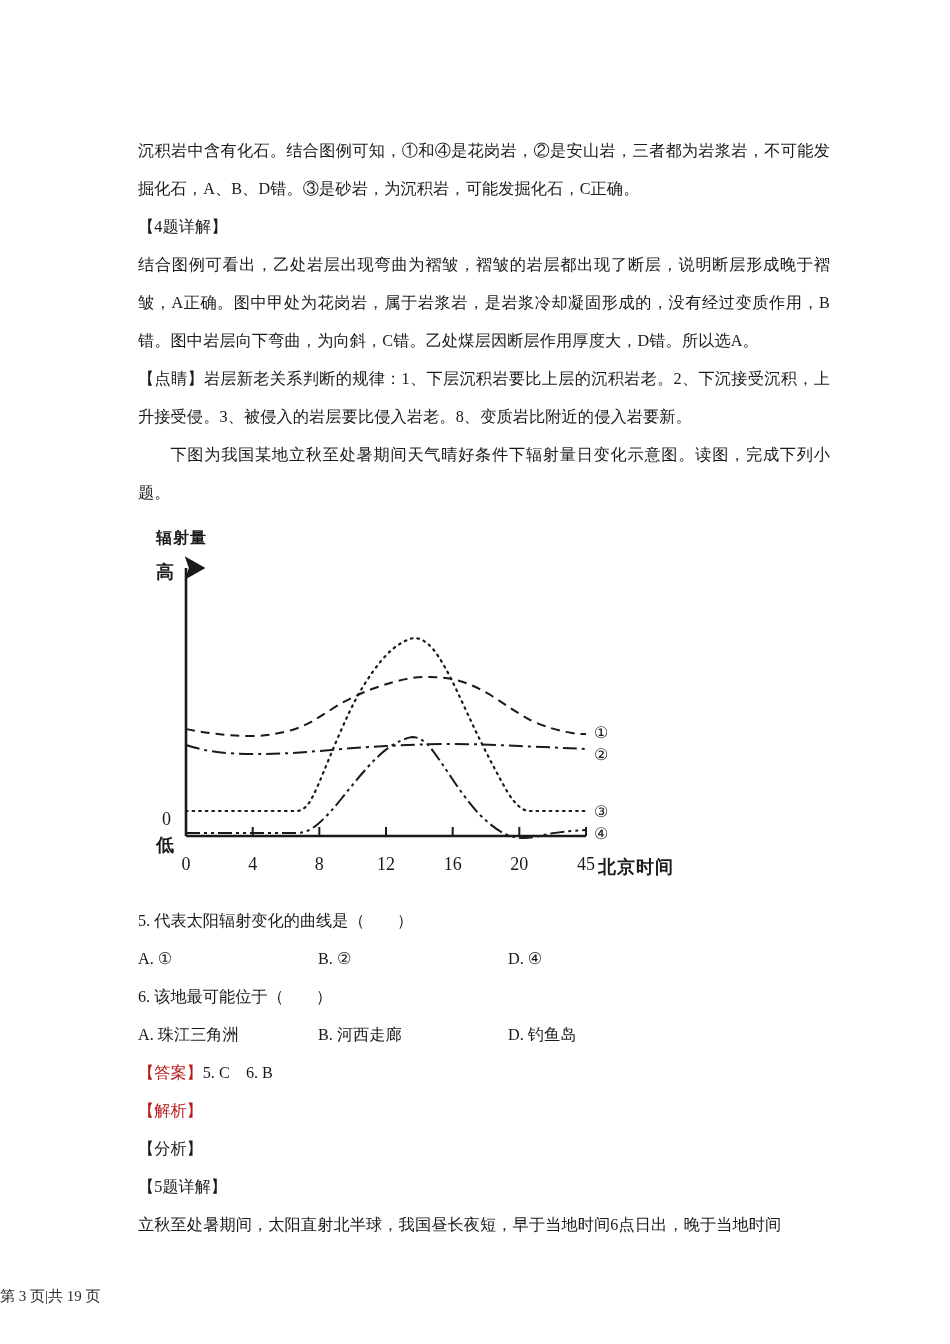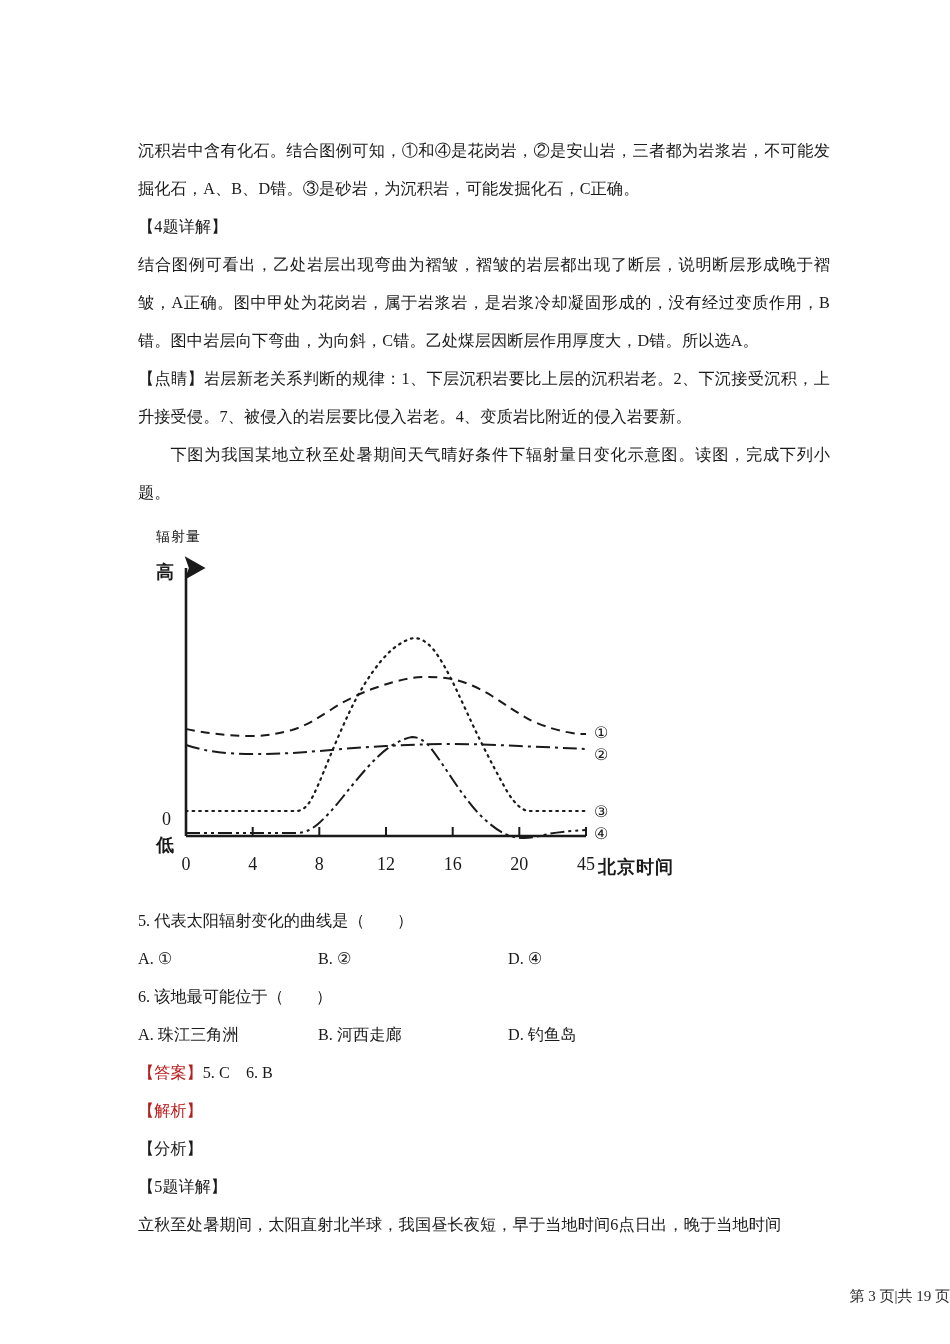--- a/index.html
+++ b/index.html
@@ -33,22 +33,22 @@
   
   .figure{
     position:relative;
     width:560px;
     height:368px;
     margin:16px 0 6px 8px;
   }
   .fig-title{
     position:absolute;
     left:10px; top:0px;
-    font-size:14px;
-    font-weight:normal;
+    font-size:16px;
+    font-weight:bold;
     font-family:"Liberation Serif","DejaVu Serif",serif;
     letter-spacing:1px;
   }
   .axis-hi{
     position:absolute;
     left:10px; top:32px;
     font-size:18px;
     font-weight:bold;
   }
   .axis-lo{
@@ -96,34 +96,34 @@
   }
   .opts .opt{ }
   .opt-w1{ width:180px; }
   .opt-w2{ width:190px; }
   .opt-w3{ width:205px; }
 
   .footer{
     position:absolute;
     left:0; right:0;
     top:1243px;
-    text-align:right;
+    text-align:left;
     font-size:15px;
     color:#2b2b2b;
   }
 </style>
 </head>
 <body>
 
 <div class="page">
 
   <p class="para">沉积岩中含有化石。结合图例可知，①和④是花岗岩，②是安山岩，三者都为岩浆岩，不可能发掘化石，A、B、D错。③是砂岩，为沉积岩，可能发掘化石，C正确。</p>
   <p class="para">【4题详解】</p>
   <p class="para">结合图例可看出，乙处岩层出现弯曲为褶皱，褶皱的岩层都出现了断层，说明断层形成晚于褶皱，A正确。图中甲处为花岗岩，属于岩浆岩，是岩浆冷却凝固形成的，没有经过变质作用，B错。图中岩层向下弯曲，为向斜，C错。乙处煤层因断层作用厚度大，D错。所以选A。</p>
-  <p class="para">【点睛】岩层新老关系判断的规律：1、下层沉积岩要比上层的沉积岩老。2、下沉接受沉积，上升接受侵。7、被侵入的岩层要比侵入岩老。4、变质岩比附近的侵入岩要新。</p>
+  <p class="para">【点睛】岩层新老关系判断的规律：1、下层沉积岩要比上层的沉积岩老。2、下沉接受沉积，上升接受侵。3、被侵入的岩层要比侵入岩老。8、变质岩比附近的侵入岩要新。</p>
   <p class="para indent">下图为我国某地立秋至处暑期间天气晴好条件下辐射量日变化示意图。读图，完成下列小题。</p>
 
   <div class="figure">
 
     <div class="fig-title">辐射量</div>
     <div class="axis-hi">高</div>
     <div class="axis-lo">低</div>
     <div class="axis-zero">0</div>
     <div class="xaxis-title">北京时间</div>
 

